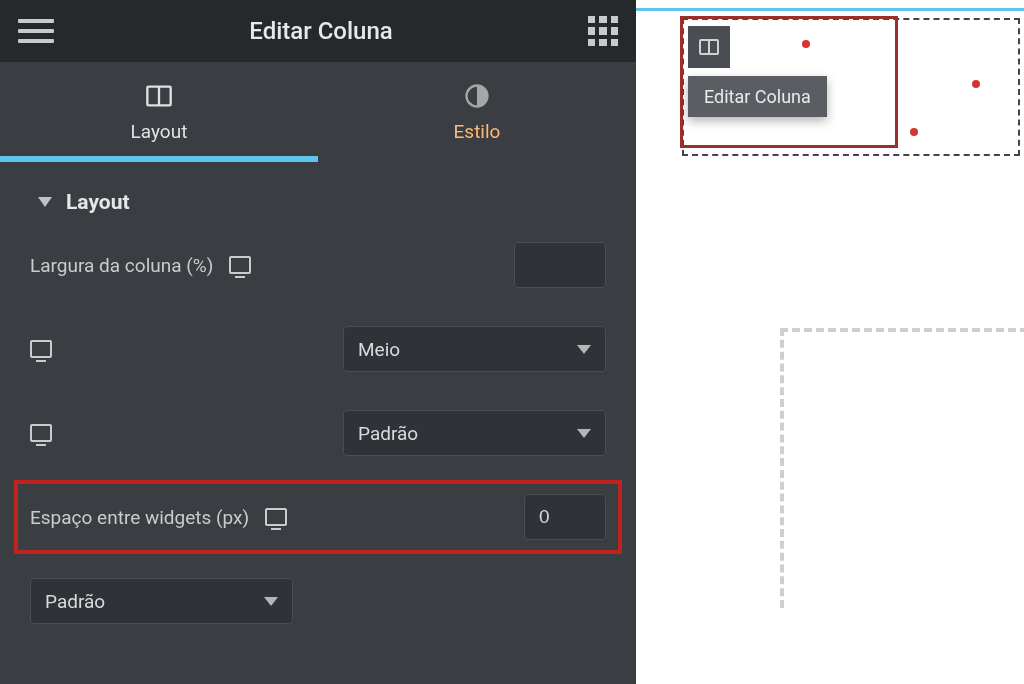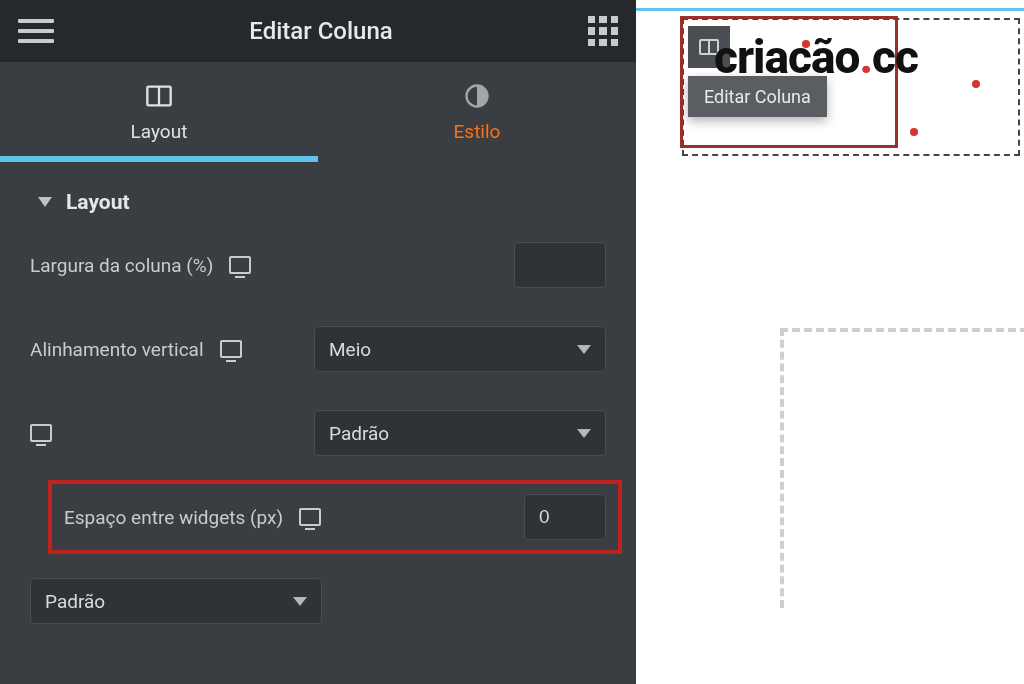--- a/index.html
+++ b/index.html
@@ -8,41 +8,41 @@
     .panel { width: 636px; height: 684px; background: #3a3d42; color: #c0c2c5; display: flex; flex-direction: column; }
     
     .panel-header { height: 62px; background: #26292c; display: flex; align-items: center; justify-content: space-between; padding: 0 18px; }
     .panel-header .hamburger { width: 36px; height: 36px; display: flex; flex-direction: column; justify-content: center; gap: 6px; cursor: pointer; }
     .panel-header .hamburger span { height: 4px; background: #c8cbce; border-radius: 1px; display: block; }
     .panel-title { color: #e6e8ea; font-size: 24px; font-weight: 500; }
     .panel-header .grid-icon { width: 30px; height: 30px; display: grid; grid-template-columns: repeat(3,1fr); grid-template-rows: repeat(3,1fr); gap: 4px; cursor: pointer; }
     .panel-header .grid-icon span { background: #c8cbce; }
     
     .tabs { display: flex; background: #3a3d42; height: 100px; }
-    .tab { flex: 1; display: flex; flex-direction: column; align-items: center; justify-content: center; gap: 10px; cursor: pointer; font-size: 19px; color: #f97316; }
+    .tab { flex: 1; display: flex; flex-direction: column; align-items: center; justify-content: center; gap: 10px; cursor: pointer; font-size: 19px; color: #fdba74; }
     .tab svg { width: 28px; height: 28px; }
     .tab.active { color: #dfe2e4; position: relative; }
     .tab.active::after { content: ""; position: absolute; bottom: 0; left: 0; right: 0; height: 6px; background: #5ec4ea; }
     
     .section-header { display: flex; align-items: center; gap: 14px; padding: 28px 26px 18px 38px; cursor: pointer; }
     .section-header .caret { width: 0; height: 0; border-left: 7px solid transparent; border-right: 7px solid transparent; border-top: 10px solid #c0c2c5; }
     .section-header .label { color: #e4e6e8; font-size: 21px; font-weight: 700; }
     
     .controls { padding: 0 18px 24px 18px; display: flex; flex-direction: column; gap: 18px; }
     .control-row { display: flex; align-items: center; padding: 10px 12px; min-height: 58px; }
-    .control-row.highlight { outline: 4px solid #c0231d; margin-left: 34px; }
+    .control-row.highlight { outline: 4px solid #c0231d; }
     .control-label { color: #c9cbcd; font-size: 19px; display: flex; align-items: center; gap: 16px; flex: 1; }
     .device-icon { width: 22px; height: 18px; border: 2px solid #c9cbcd; border-radius: 2px; position: relative; }
     .device-icon::after { content: ""; position: absolute; bottom: -6px; left: 50%; transform: translateX(-50%); width: 10px; height: 2px; background: #c9cbcd; }
     
     .input-box { background: #2f3236; border: 1px solid #4a4d52; border-radius: 4px; height: 46px; color: #d8dadd; font-size: 19px; padding: 0 14px; outline: none; }
     .input-small { width: 92px; }
     .input-num { width: 82px; text-align: left; }
     
-    .select { background: #2f3236; border: 1px solid #4a4d52; border-radius: 4px; height: 46px; color: #d8dadd; font-size: 19px; padding: 0 14px; display: flex; align-items: center; justify-content: space-between; width: 292px; cursor: pointer; }
+    .select { background: #2f3236; border: 1px solid #4a4d52; border-radius: 4px; height: 46px; color: #d8dadd; font-size: 19px; padding: 0 14px; display: flex; align-items: center; justify-content: space-between; width: 263px; cursor: pointer; }
     .select .chev { width: 0; height: 0; border-left: 7px solid transparent; border-right: 7px solid transparent; border-top: 9px solid #b4b6b9; }
     
     .canvas { flex: 1; position: relative; background: #fff; height: 684px; }
     .section-frame { position: absolute; left: 0; top: 8px; width: 390px; height: 178px; border-top: 3px solid #5ec4ea; }
     .col-frame { position: absolute; left: 46px; top: 18px; width: 338px; height: 138px; border: 2px dashed #444; }
     .red-frame { position: absolute; left: 44px; top: 16px; width: 218px; height: 132px; border: 3px solid #9a302a; }
     .col-handle { position: absolute; left: 52px; top: 26px; width: 42px; height: 42px; background: #4a4d52; display:flex; align-items:center; justify-content:center; cursor:pointer; }
     .col-handle svg { width: 24px; height: 24px; }
     .logo { position: absolute; left: 78px; top: 30px; font-size: 46px; font-weight: 800; color: #111; letter-spacing: -1px; }
     .logo .dot { color: #d6342e; }
@@ -102,21 +102,20 @@
     <div class="control-row">
       <div class="control-label">
         <span>Largura da coluna (%)</span>
         <span class="device-icon"></span>
       </div>
       <input class="input-box input-small" value="" style="">
     </div>
 
     <div class="control-row">
       <div class="control-label">
-        <span>Alinhamento vertical</span>
         <span class="device-icon"></span>
       </div>
       <div class="select">
         <span>Meio</span>
         <span class="chev"></span>
       </div>
     </div>
 
     <div class="control-row">
       <div class="control-label">
@@ -149,21 +148,18 @@
 <div class="canvas">
   <div class="section-frame"></div>
   <div class="col-frame"></div>
   <div class="red-frame"></div>
   <div class="col-handle">
     <svg viewBox="0 0 24 24">
         <rect x="3" y="5" width="18" height="14" rx="1" fill="none" stroke="#cfd1d4" stroke-width="2"></rect>
         <line x1="12" y1="5" x2="12" y2="19" stroke="#cfd1d4" stroke-width="2"></line>
       </svg>
   </div>
-  <div class="logo">
-    <span>criacão</span><span class="dot">.</span><span>cc</span>
-  </div>
   <div class="dot-s" style="left:166px; top:40px;"></div>
   <div class="dot-s" style="left:336px; top:80px;"></div>
   <div class="dot-s" style="left:274px; top:128px;"></div>
   <div class="tooltip">Editar Coluna</div>
   <div class="drop-zone"></div>
 </div>
 
 </body></html>

